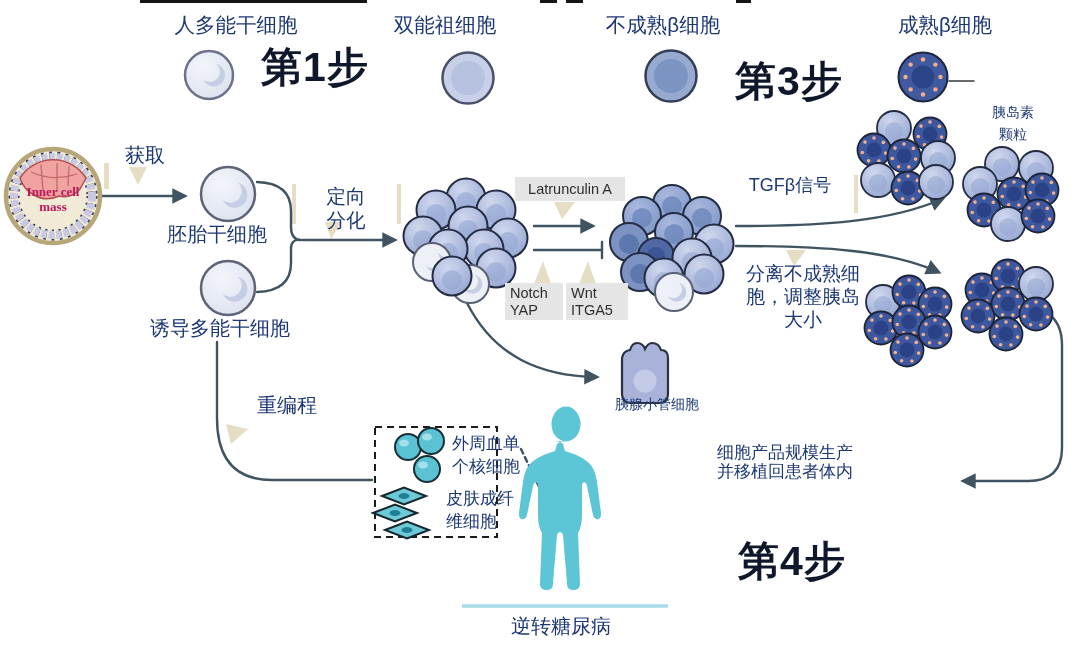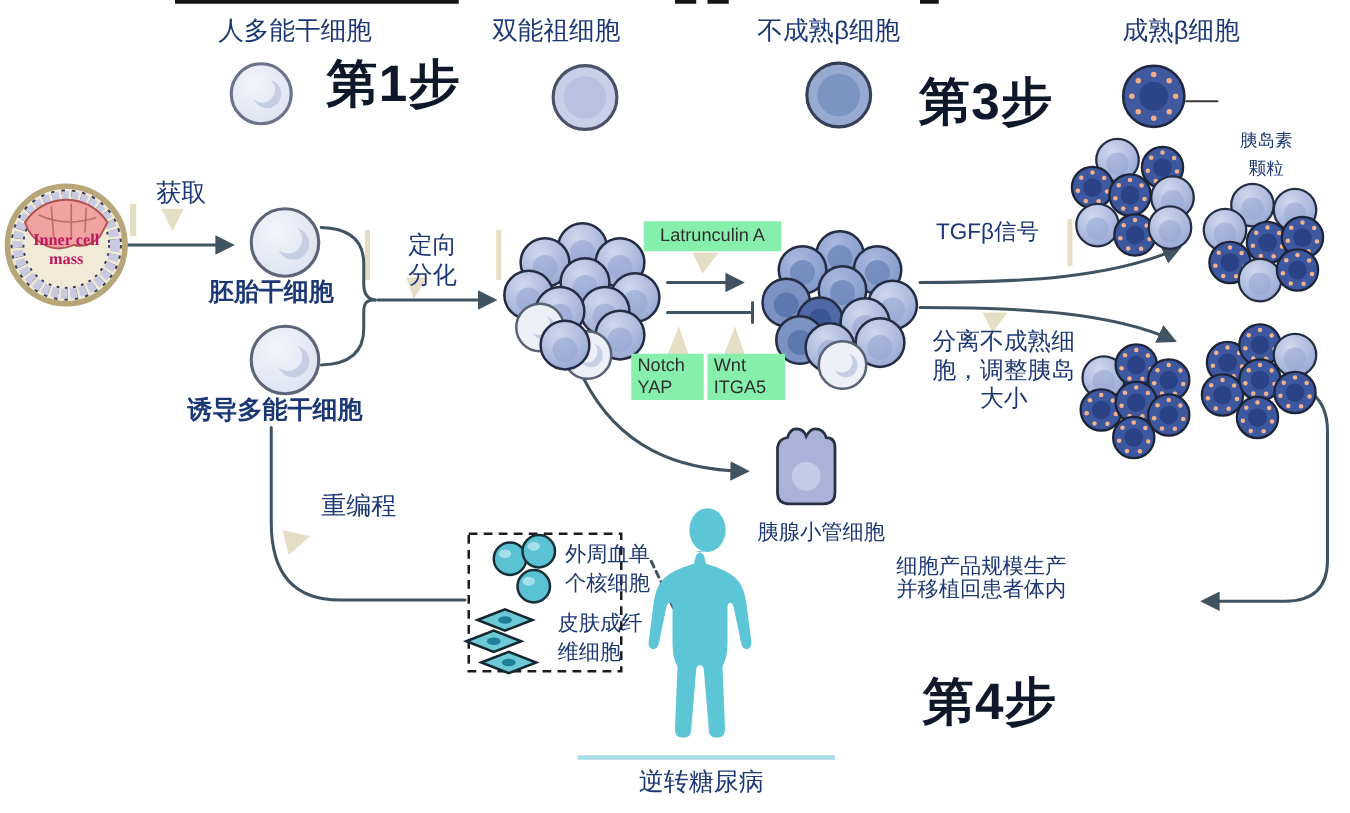--- a/index.html
+++ b/index.html
@@ -4,24 +4,24 @@
 <style>
   html,body{margin:0;padding:0;background:#ffffff;}
   .stage{
     position:relative;width:1080px;height:650px;overflow:hidden;background:#fff;
     font-family:"Liberation Sans","DejaVu Sans",sans-serif;
     border-radius:27px;
   }
   .stage svg{position:absolute;left:0;top:0;z-index:0;}
   .lb{position:absolute;z-index:2;color:#1c3775;text-align:center;line-height:1.15;}
   .lb.left{text-align:left;}
-  .bold{font-weight:bold;}
+  .bold{font-weight:normal;}
   .step{font-size:41px;font-weight:bold;color:#0f172a;letter-spacing:1px;}
   .beigebox{
-    position:absolute;z-index:2;background:#86efac;color:#2f2f2f;
+    position:absolute;z-index:2;background:#e5e5e5;color:#2f2f2f;
     font-size:14.5px;line-height:1.15;text-align:center;
   }
   .beigebox.two{text-align:left;padding:2px 5px;}
   .serifnote{font-family:"Liberation Serif","DejaVu Serif",serif;font-weight:bold;color:#be185d;}
 </style>
 </head>
 <body>
 
 <div class="stage">
 
@@ -307,21 +307,21 @@
 </div>
 
 <div class="lb" style="left:720px;top:175px;width:140px;font-size:18px;">TGFβ信号</div>
 
 <div class="lb" style="left:723px;top:262px;width:160px;font-size:19px;line-height:23px;">
   <span>分离不成熟细</span><br>
   <span>胞，调整胰岛</span><br>
   <span>大小</span>
 </div>
 
-<div class="lb" style="left:587px;top:416px;width:140px;font-size:17px;">胰腺小管细胞</div>
+<div class="lb" style="left:587px;top:396px;width:140px;font-size:14px;">胰腺小管细胞</div>
 
 <div class="lb left" style="left:446px;top:432px;width:80px;font-size:17px;line-height:23px;text-align:center;">
   <span>外周血单</span><br>
   <span>个核细胞</span>
 </div>
 <div class="lb left" style="left:446px;top:487px;width:80px;font-size:17px;line-height:23px;">
   <span>皮肤成纤</span><br>
   <span>维细胞</span>
 </div>
 

